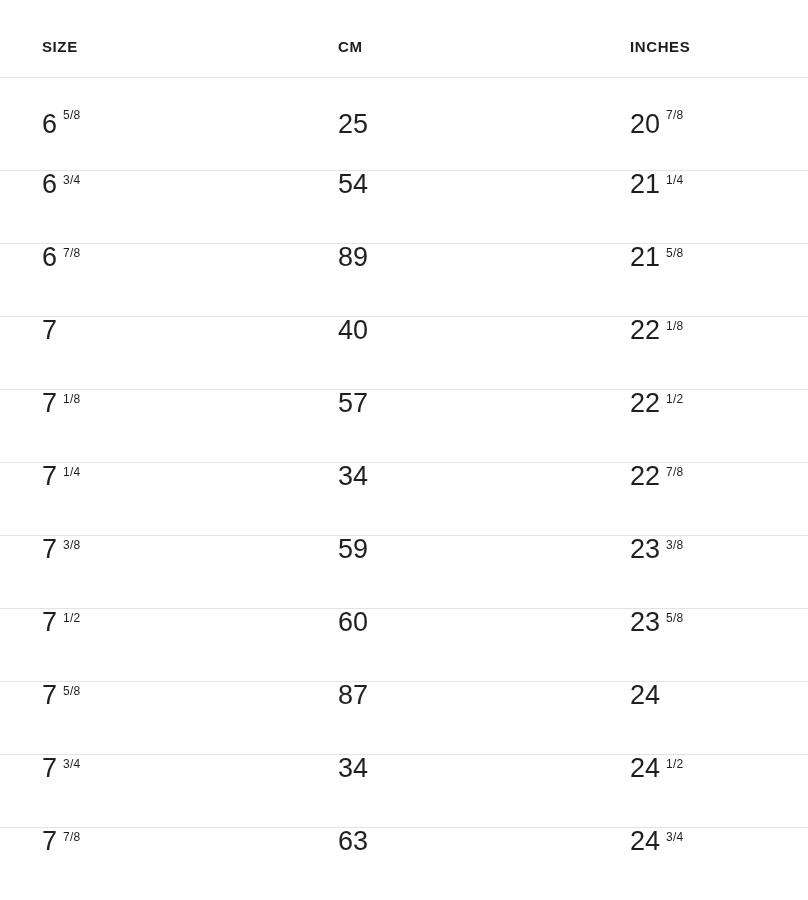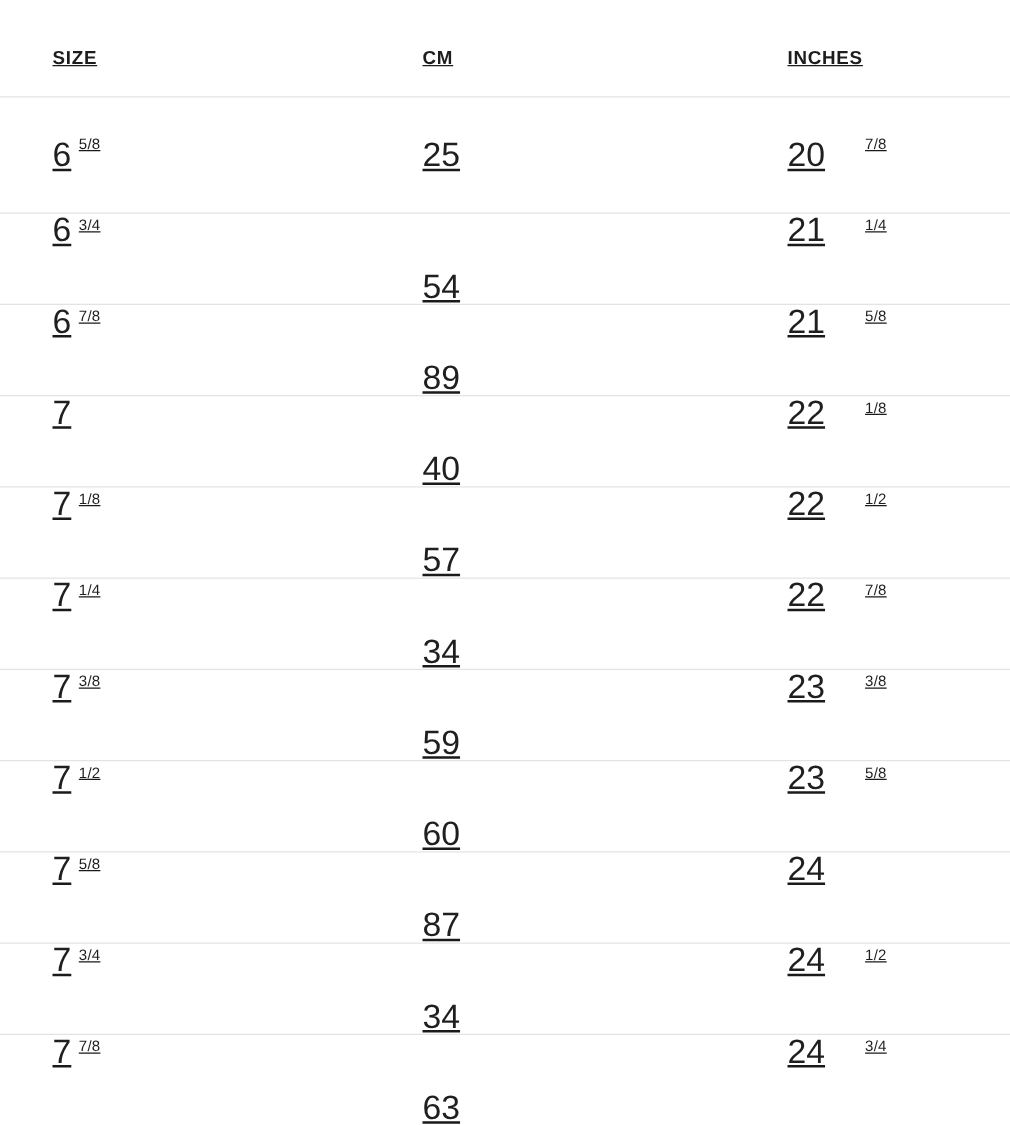--- a/index.html
+++ b/index.html
@@ -12,21 +12,20 @@
     height: 900px;
     font-family: "Liberation Sans", sans-serif;
     color: #1a1a1a;
     overflow: hidden;
   }
 
   .size-table {
     width: 808px;
     border-collapse: collapse;
     table-layout: fixed;
-    text-decoration: underline;
   }
 
   .size-table col.c1 { width: 296px; }
   .size-table col.c2 { width: 296px; }
   .size-table col.c3 { width: 216px; }
 
   .size-table th {
     text-align: left;
     font-size: 15px;
     font-weight: 700;
@@ -48,22 +47,22 @@
     font-weight: 400;
     color: #1f1f1f;
   }
 
   .cell-inner {
     display: flex;
     align-items: baseline;
     height: 72px;
   }
   .col-size .cell-inner { padding-left: 42px; }
-  .col-cm .cell-inner   { padding-left: 42px; align-items: flex-end; }
-  .col-in .cell-inner   { padding-left: 38px; gap: 26px; }
+  .col-cm .cell-inner   { padding-left: 42px; }
+  .col-in .cell-inner   { padding-left: 38px; }
 
   .whole {
     font-size: 27px;
     line-height: 1;
   }
   .frac {
     font-size: 12px;
     line-height: 1;
     margin-left: 6px;
     position: relative;

